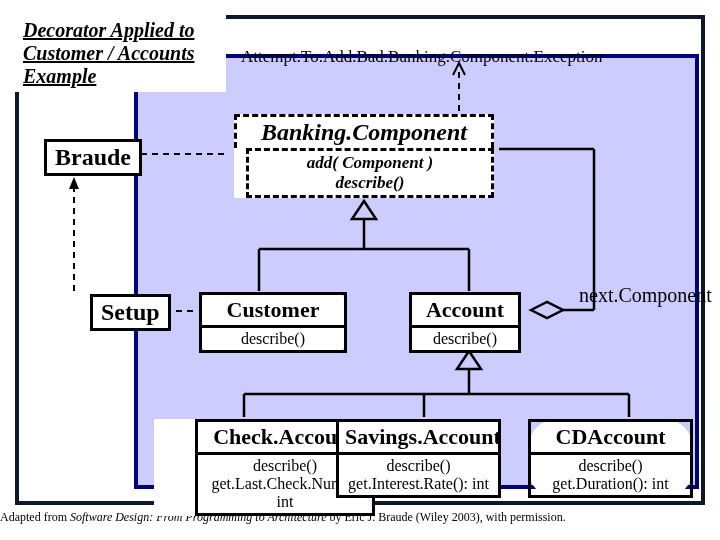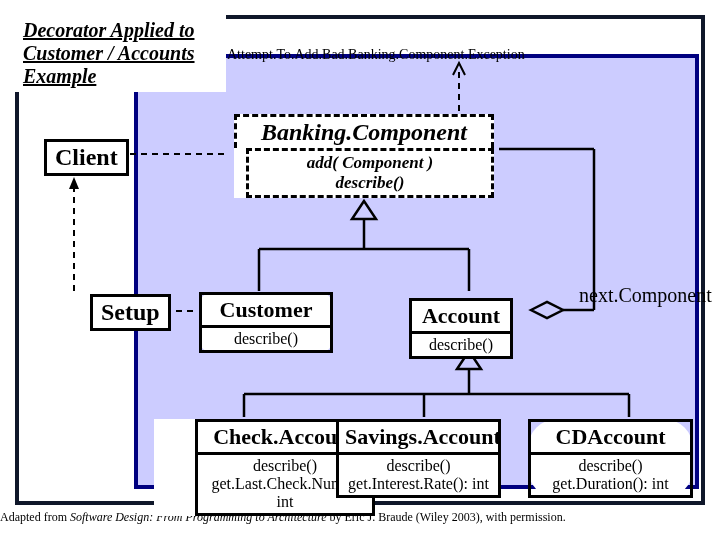--- a/index.html
+++ b/index.html
@@ -64,23 +64,23 @@
     border: 3px solid #000;
     background: #fff;
     padding: 2px 8px;
     font-size: 24px;
     font-weight: bold;
     z-index: 10;
     margin-left: 46px;
   }
   .exception {
     position: absolute;
-    left: 208px;
+    left: 222px;
     top: 28px;
-    font-size: 14px;
+    font-size: 17px;
     z-index: 11;
   }
   .component-box {
     position: absolute;
     left: 215px;
     top: 95px;
     width: 260px;
     background: #fff;
     z-index: 10;
   }
@@ -181,35 +181,35 @@
     <line x1="405" y1="375" x2="405" y2="398" stroke="#000" stroke-width="2.5"></line>
     <line x1="610" y1="375" x2="610" y2="398" stroke="#000" stroke-width="2.5"></line>
   </svg>
 
   <div class="inner-frame"></div>
 
   <div class="title-box">Decorator Applied to Customer / Accounts Example</div>
 
   <div class="exception">Attempt.To.Add.Bad.Banking.Component.Exception</div>
 
-  <div class="client-box">Client</div>
+  <div class="client-box">Braude</div>
   <div class="setup-box">Setup</div>
 
   <div class="component-box">
     <div class="head">Banking.Component</div>
     <div class="body" style="white-space:pre-line;font-style:italic;font-weight:bold;margin-left:12px;">add( Component )
 describe()</div>
   </div>
 
-  <div class="class-box" style="left:180px;top:273px;width:134px;border-radius:14px;">
+  <div class="class-box" style="left:180px;top:273px;width:148px;border-radius:14px;">
     <div class="head">Customer</div>
     <div class="body">describe()</div>
   </div>
 
-  <div class="class-box" style="left:390px;top:279px;width:104px;">
+  <div class="class-box" style="left:390px;top:273px;width:112px;">
     <div class="head">Account</div>
     <div class="body">describe()</div>
   </div>
 
   <div class="label-next">next.Component</div>
 
   <div class="class-box" style="left:135px;top:400px;width:180px;padding-left:41px;">
     <div class="head">Check.Account</div>
     <div class="body" style="white-space:pre-line;">describe()
 get.Last.Check.Num(): int</div>

